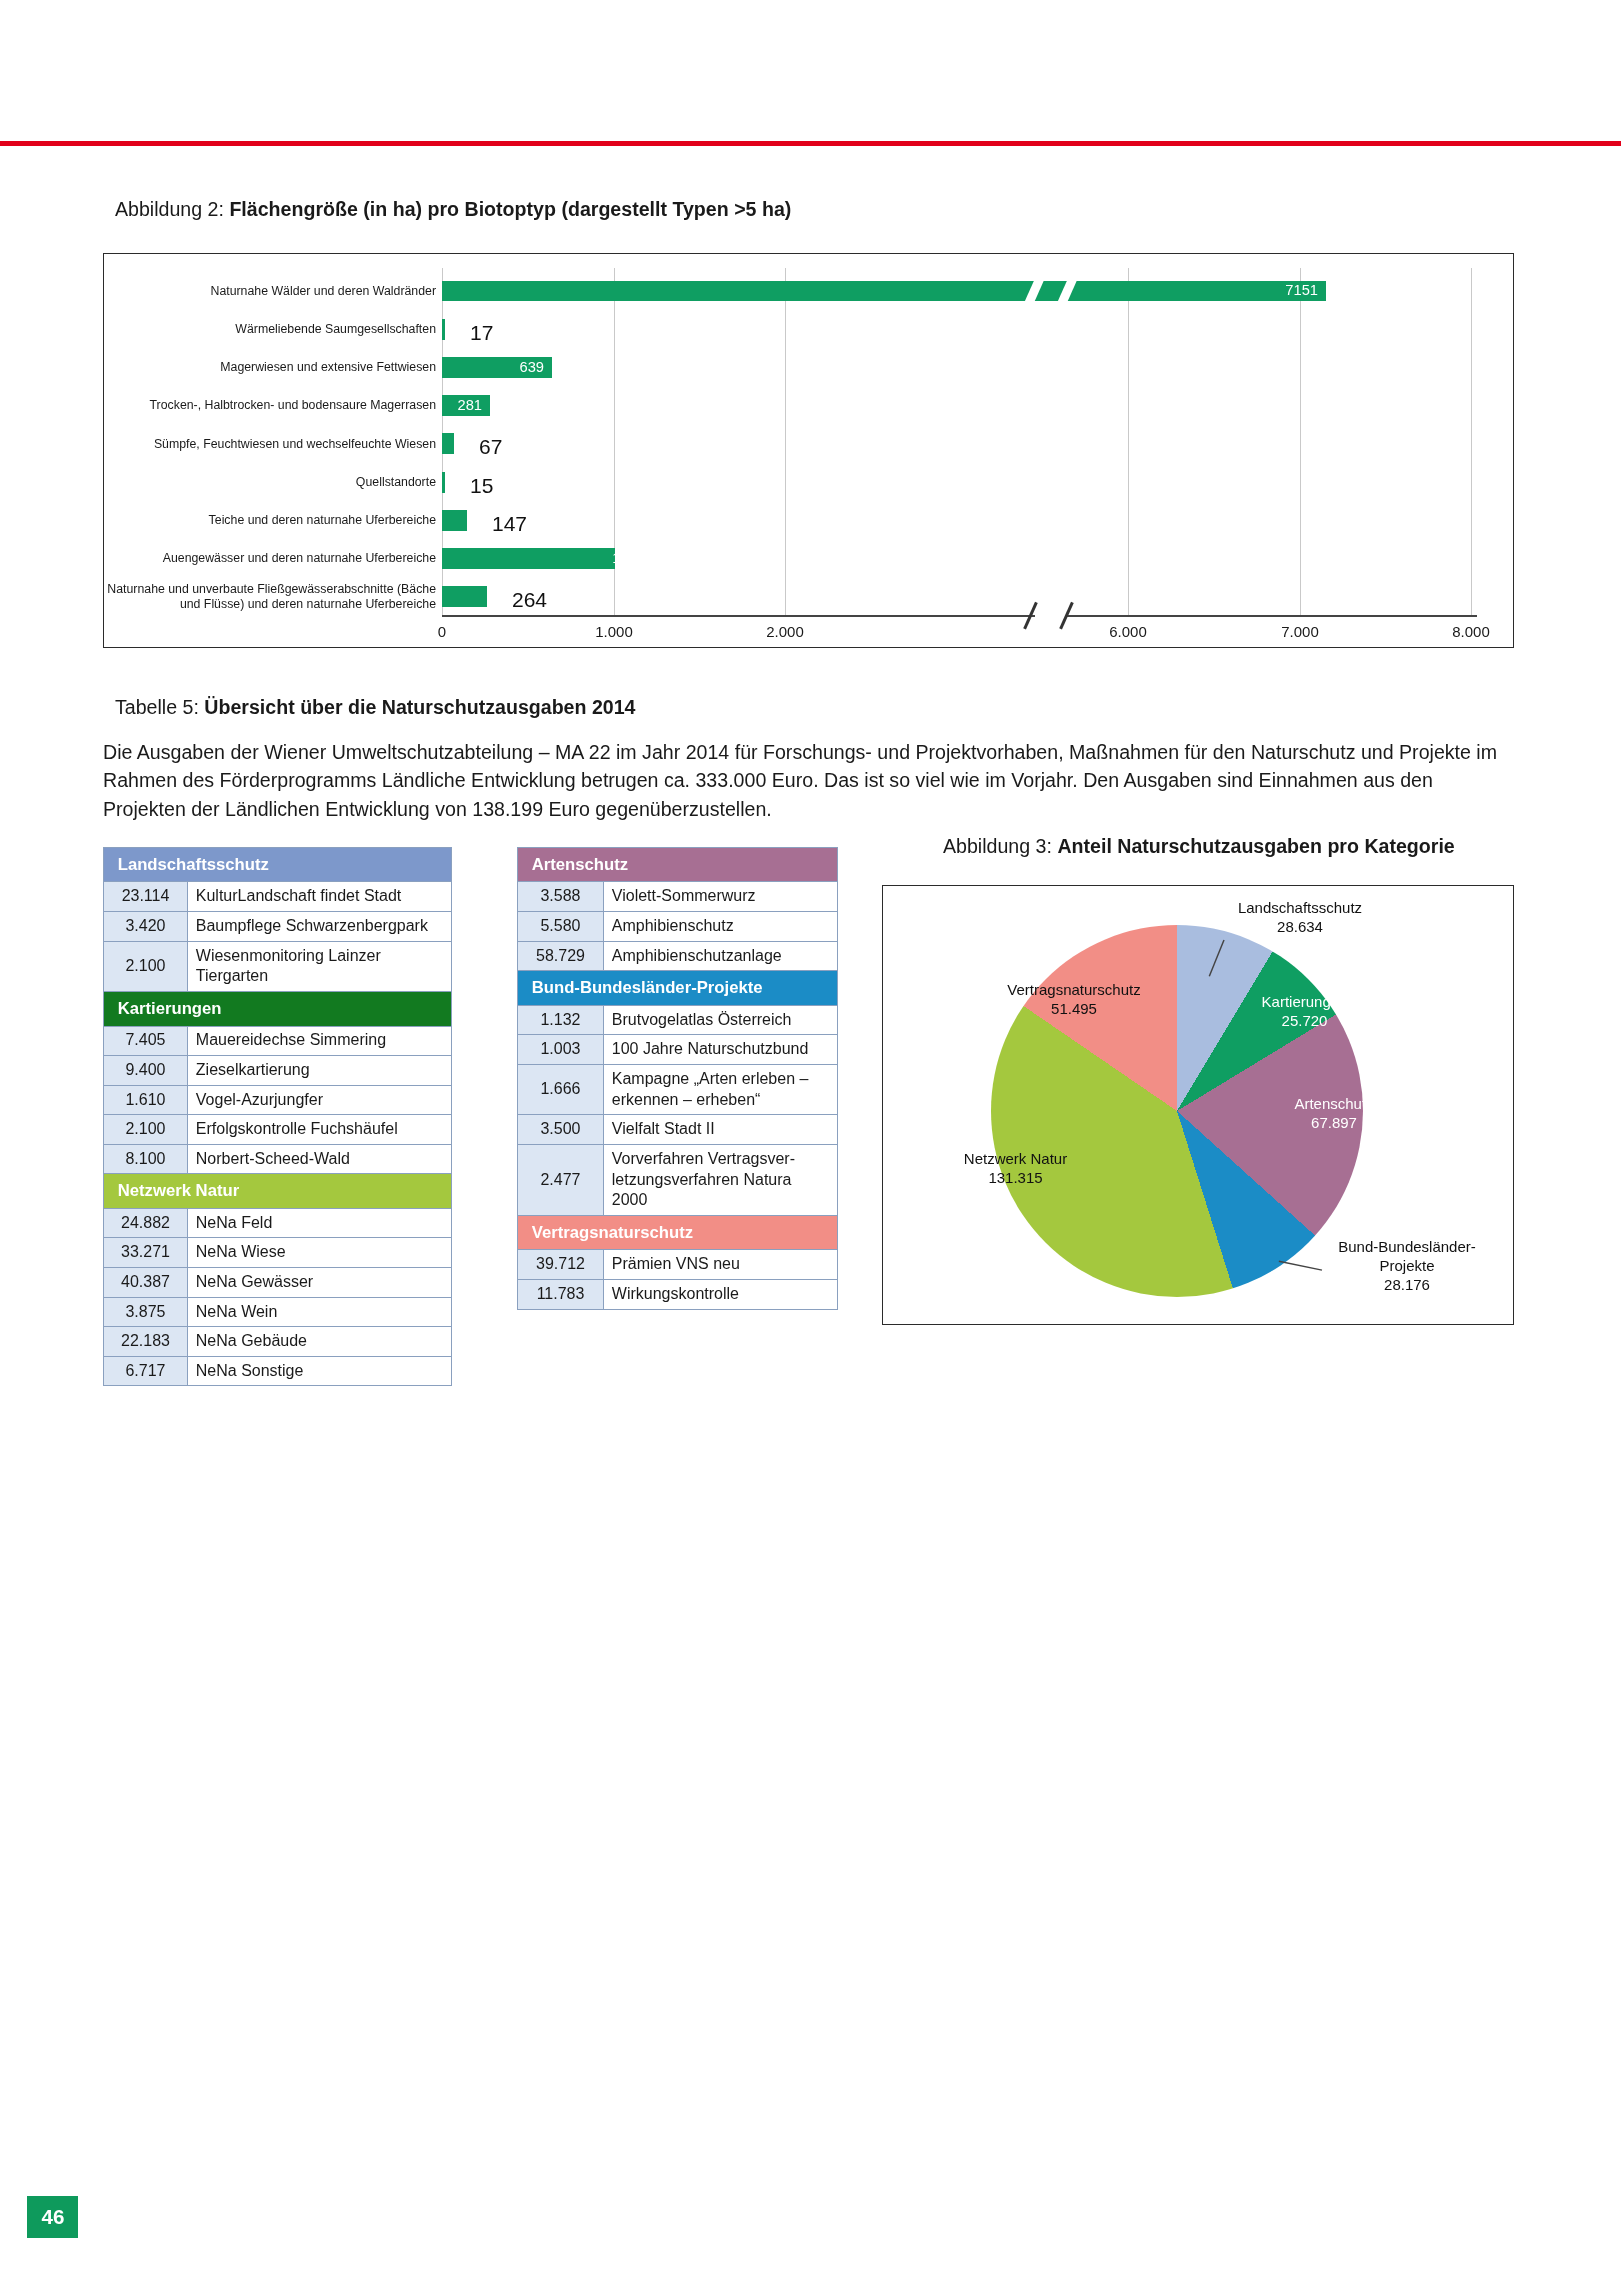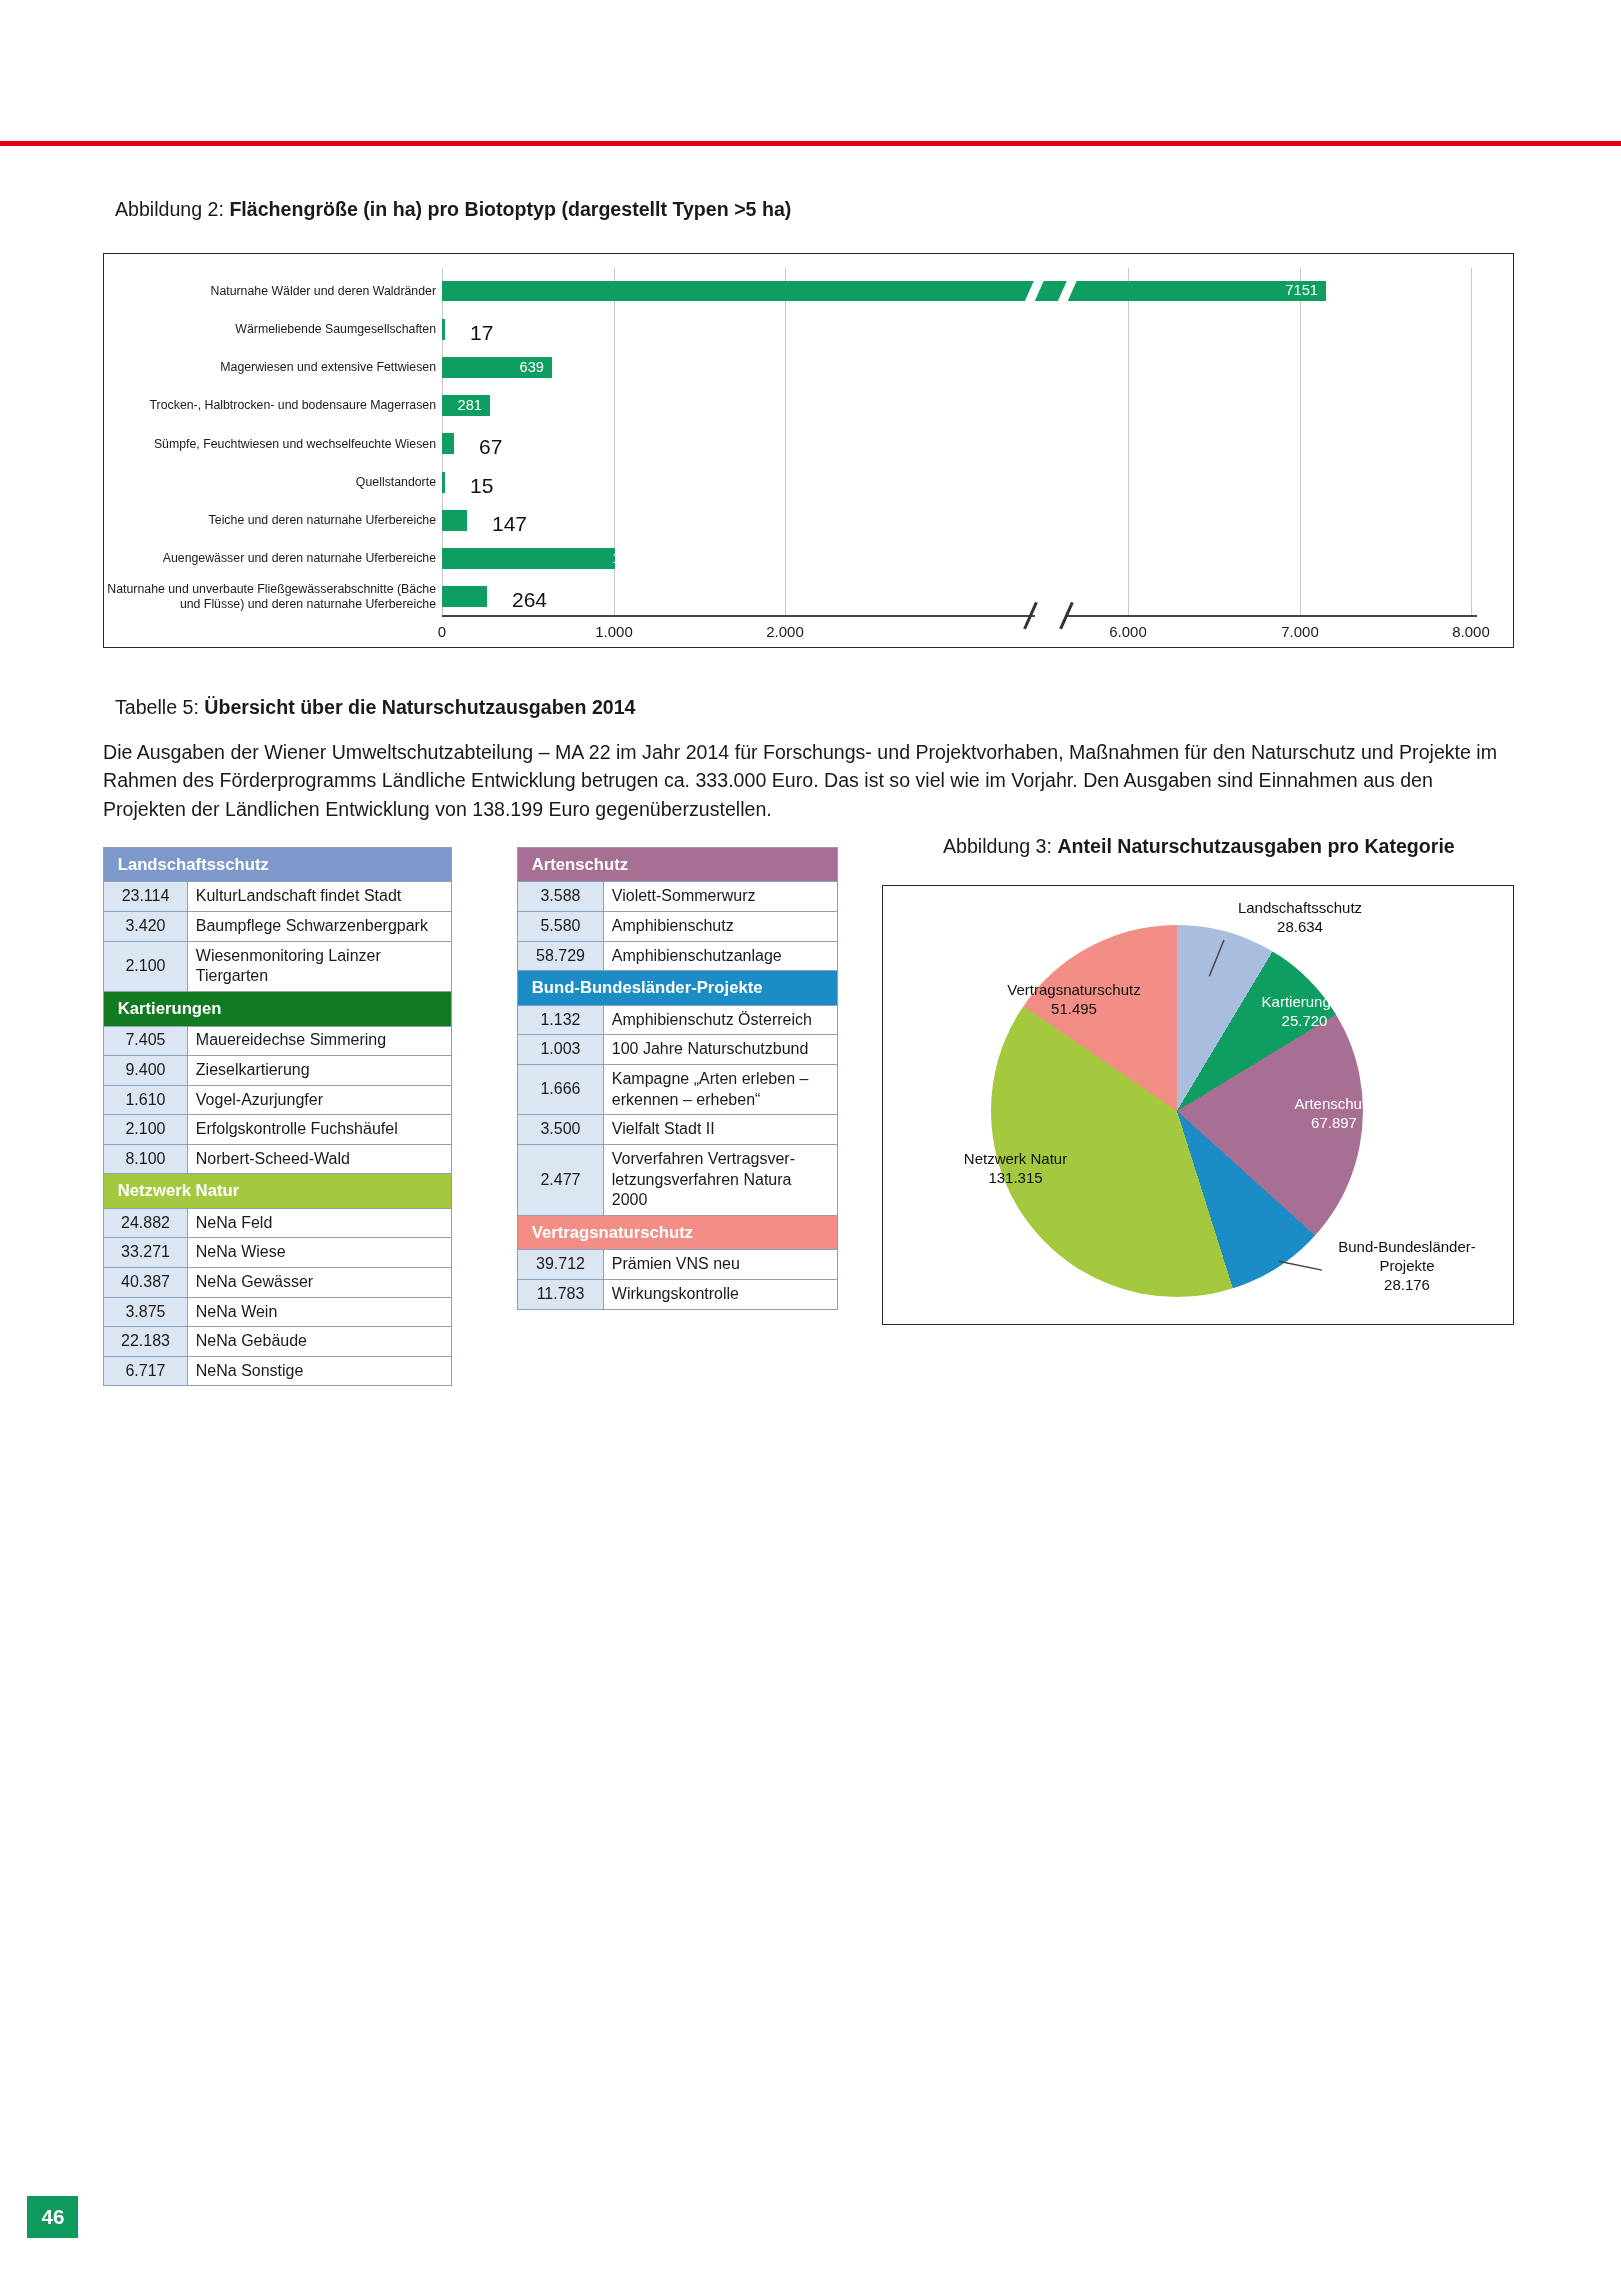--- a/index.html
+++ b/index.html
@@ -227,21 +227,21 @@
         </tr>
         <tr>
           <td class="amt">58.729</td>
           <td class="proj">Amphibienschutzanlage</td>
         </tr>
         <tr class="hd">
           <td colspan="2" style="background: rgb(27, 140, 198);">Bund-Bundesländer-Projekte</td>
         </tr>
         <tr>
           <td class="amt">1.132</td>
-          <td class="proj">Amphibienschutz Österreich</td>
+          <td class="proj">Brutvogelatlas Österreich</td>
         </tr>
         <tr>
           <td class="amt">1.003</td>
           <td class="proj">100 Jahre Naturschutz­bund</td>
         </tr>
         <tr>
           <td class="amt">1.666</td>
           <td class="proj">Kampagne „Arten erleben – erkennen – erheben“</td>
         </tr>
         <tr>

